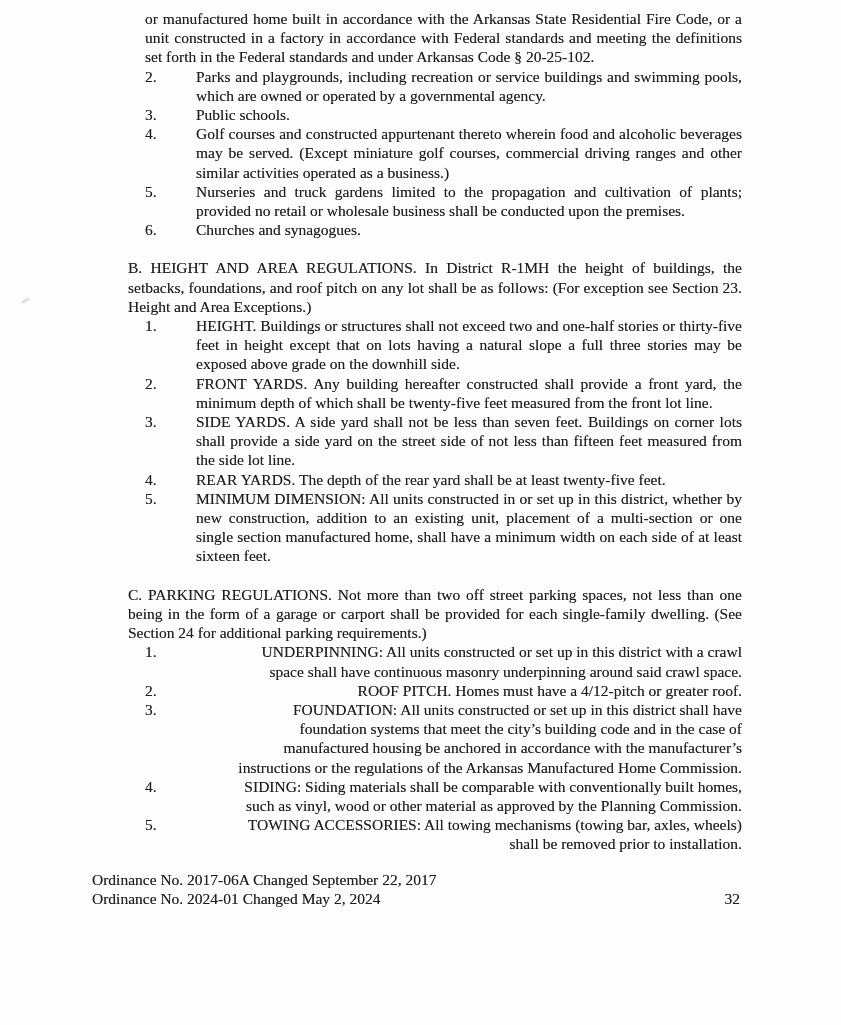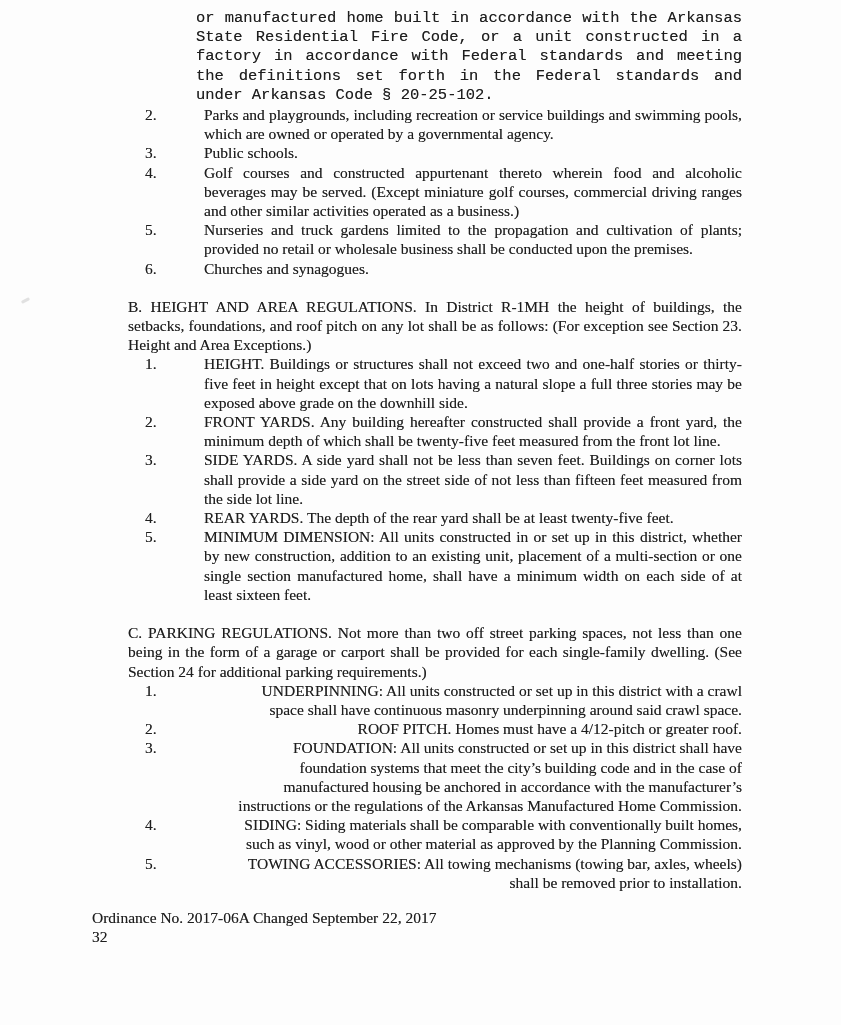--- a/index.html
+++ b/index.html
@@ -10,25 +10,25 @@
     background:#fdfdfd;
     overflow:hidden;
     font-family:"Liberation Serif","DejaVu Serif",serif;
     font-size:15.5px;
     line-height:19.2px;
     color:#1e1e1e;
     text-shadow:0 0 0.6px rgba(25,25,25,0.55);
   }
   .body-text { position:absolute; left:92px; top:9px; width:650px; }
   .para { text-align:justify; }
-  .para.indented { margin-left:104px;font-family:Liberation Mono, monospace; }
+  .para.indented { margin-left:53px; }
   .li { display:flex; margin-left:53px; }
   .li .num { flex:0 0 51px; width:51px; }
   .li .li-text { flex:1; }
-  .li .li-text.just { text-align:justify;margin-left:8px; }
+  .li .li-text.just { text-align:justify; }
   .li .li-text.pre { white-space:pre-line; text-align:right; }
   .gap-1 { margin-top:19px;margin-left:36px; }
   .gap-2 { margin-top:34px; }
   .footer { margin-top:16px; }
   .footer-row2 { display:flex; justify-content:space-between; }
   .pageno { padding-right:2px; }
   .scan-artifact {
     position:absolute; left:21px; top:299px;
     width:9px; height:3px;
     background:rgba(60,60,60,0.14);
@@ -116,18 +116,19 @@
     </div>
     <div class="li">
       <span class="num">5.</span>
       <span class="li-text pre">TOWING ACCESSORIES:  All towing mechanisms (towing bar, axles, wheels)
 shall be removed prior to installation.</span>
     </div>
 
     <footer class="footer">
       <div>Ordinance No. 2017-06A Changed September 22, 2017</div>
       <div class="footer-row2">
+        <span>Ordinance No. 2024-01 Changed May 2, 2024</span>
         <span class="pageno">32</span>
       </div>
     </footer>
 
   </main>
 </div>
 
 </body></html>

